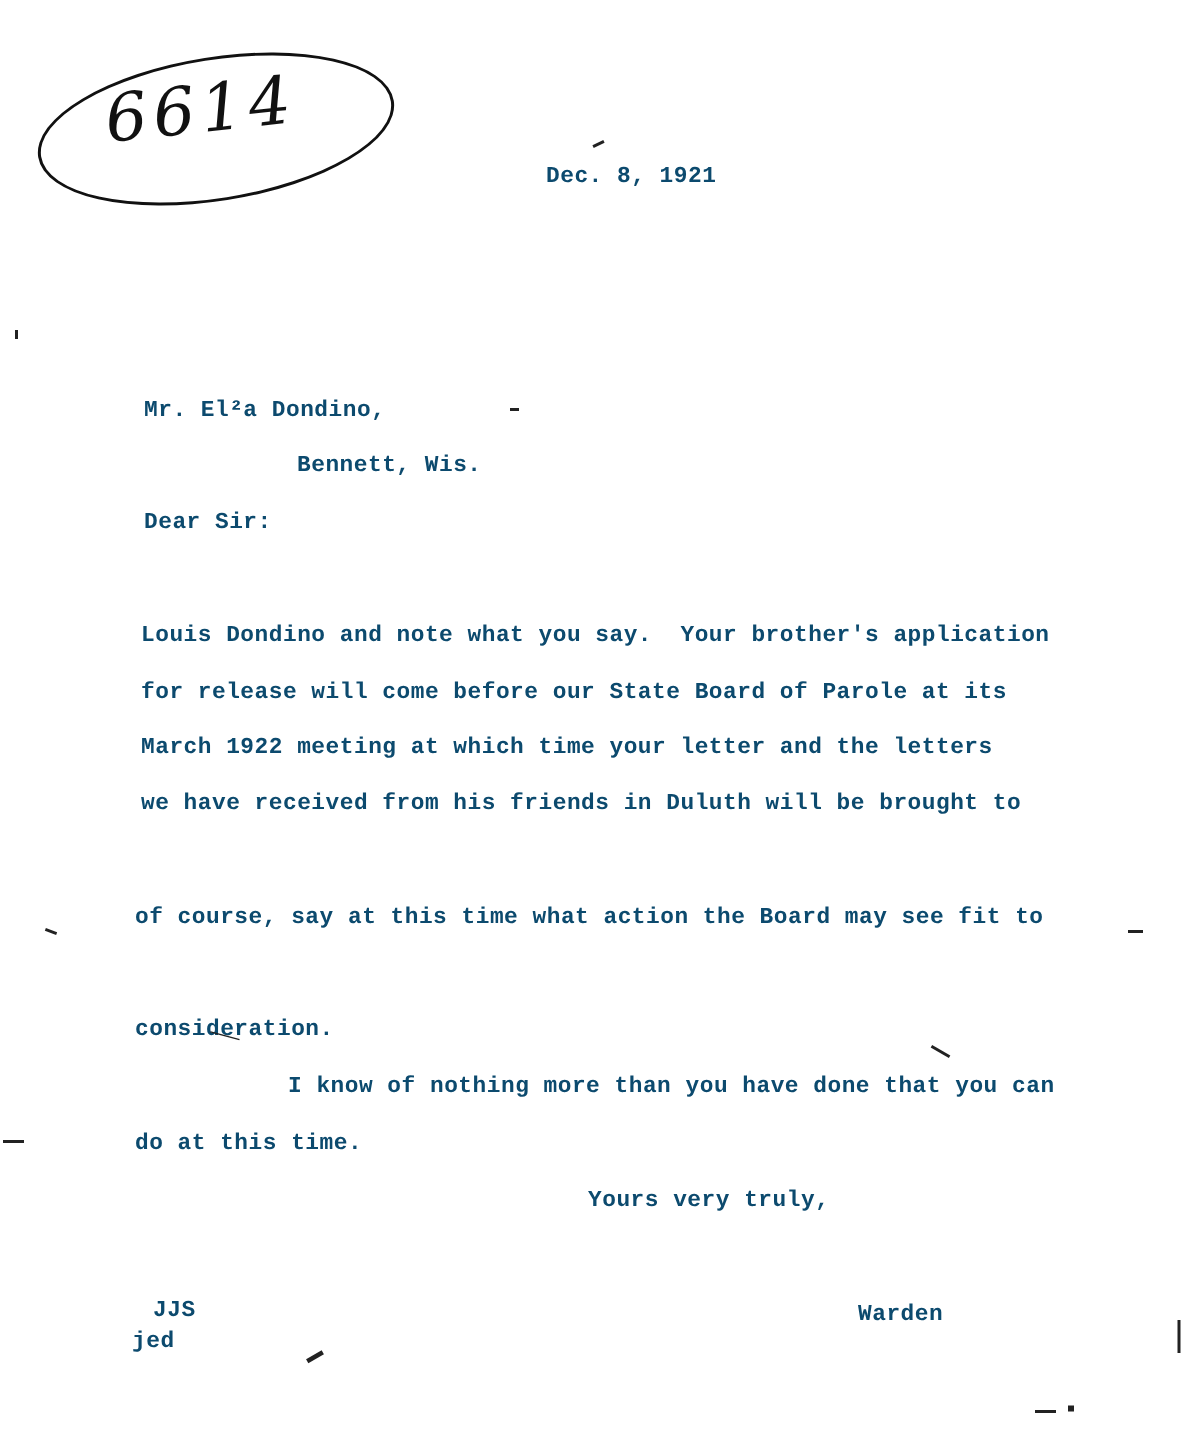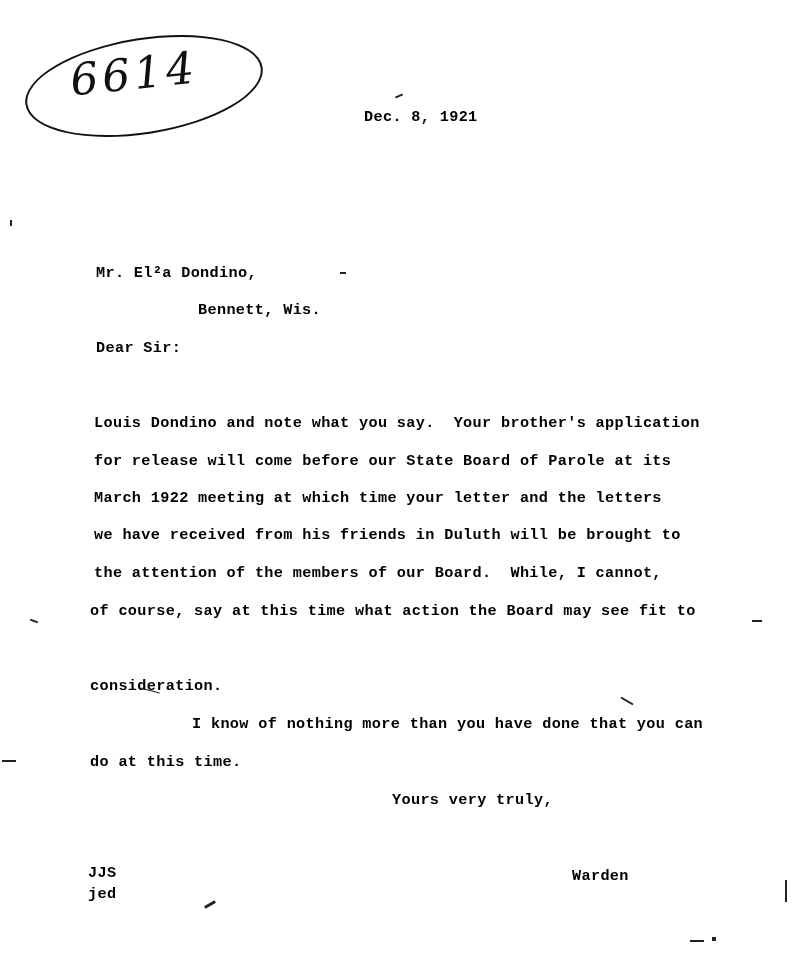--- a/index.html
+++ b/index.html
@@ -6,21 +6,21 @@
     body {
       width: 800px; height: 956px; position: relative; overflow: hidden;
       font-family: "Liberation Mono", "DejaVu Sans Mono", monospace;
       color: #111111;
     }
     .page { position: absolute; left: 0; top: 0; width: 800px; height: 956px; background: #ffffff; }
     .tw {
       position: absolute; white-space: pre;
       font-family: "Liberation Mono", "DejaVu Sans Mono", monospace;
       font-weight: bold; font-size: 15.2px; letter-spacing: 0.35px;
-      color: #000000;
+      color: #0c4a6e;
     }
     .line { position: absolute; white-space: pre; }
     .oval {
       position: absolute; left: 24px; top: 38px; width: 236px; height: 92px;
       border: 2px solid #111; border-radius: 50%;
       transform: rotate(-9deg);
     }
     .handnum {
       position: absolute; left: 70px; top: 48px;
       font-family: "DejaVu Serif", serif; font-style: italic;
@@ -41,30 +41,29 @@
 
   <div class="tw line" style="left:96px; top:264px;">Mr. El²a Dondino,</div>
   <div class="tw line" style="left:198px; top:301px;text-align:right;">Bennett, Wis.</div>
 
   <div class="tw line" style="left:96px; top:339px;">Dear Sir:</div>
 
   <div class="tw line" style="left:94px; top:414px;">Louis Dondino and note what you say.  Your brother's application</div>
   <div class="tw line" style="left:94px; top:452px;">for release will come before our State Board of Parole at its</div>
   <div class="tw line" style="left:94px; top:489px;">March 1922 meeting at which time your letter and the letters</div>
   <div class="tw line" style="left:94px; top:526px;">we have received from his friends in Duluth will be brought to</div>
-  <div class="tw line" style="left:94px; top:564px;">the attention of the members of our Board.  While, I cannot,</div>
   <div class="tw line" style="left:90px; top:602px;text-align:center;">of course, say at this time what action the Board may see fit to</div>
   <div class="tw line" style="left:90px; top:677px;">consideration.</div>
 
   <div class="tw line" style="left:192px; top:715px;">I know of nothing more than you have done that you can</div>
   <div class="tw line" style="left:90px; top:753px;">do at this time.</div>
 
   <div class="tw line" style="left:392px; top:791px;">Yours very truly,</div>
 
-  <div class="tw line" style="left:88px; top:864px;text-align:right;">JJS</div>
+  <div class="tw line" style="left:102px; top:864px;text-align:right;">JJS</div>
   <div class="tw line" style="left:88px; top:885px;">jed</div>
 
   <div class="tw line" style="left:572px; top:867px;">Warden</div>
 
   <div class="speck" style="left:395px;top:95px;width:8px;height:2px;transform:rotate(-25deg)"></div>
   <div class="speck" style="left:340px;top:272px;width:6px;height:2px"></div>
   <div class="speck" style="left:620px;top:700px;width:14px;height:2px;transform:rotate(30deg)"></div>
   <div class="speck" style="left:204px;top:903px;width:12px;height:3px;transform:rotate(-30deg)"></div>
   <div class="speck" style="left:2px;top:760px;width:14px;height:2px"></div>
   <div class="speck" style="left:10px;top:220px;width:2px;height:6px"></div>

